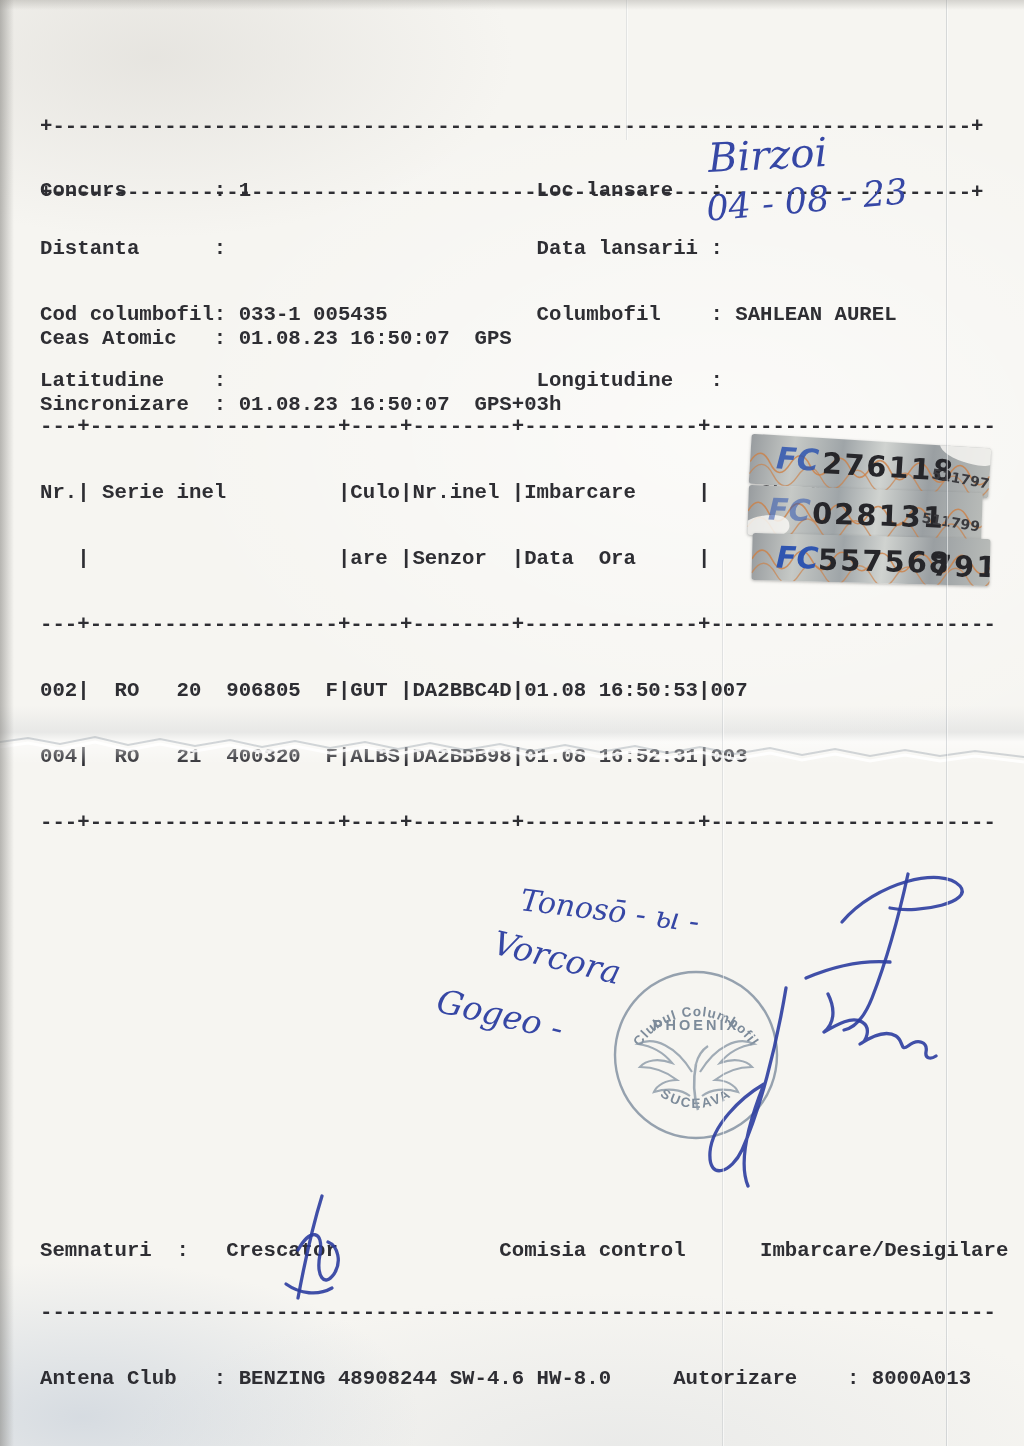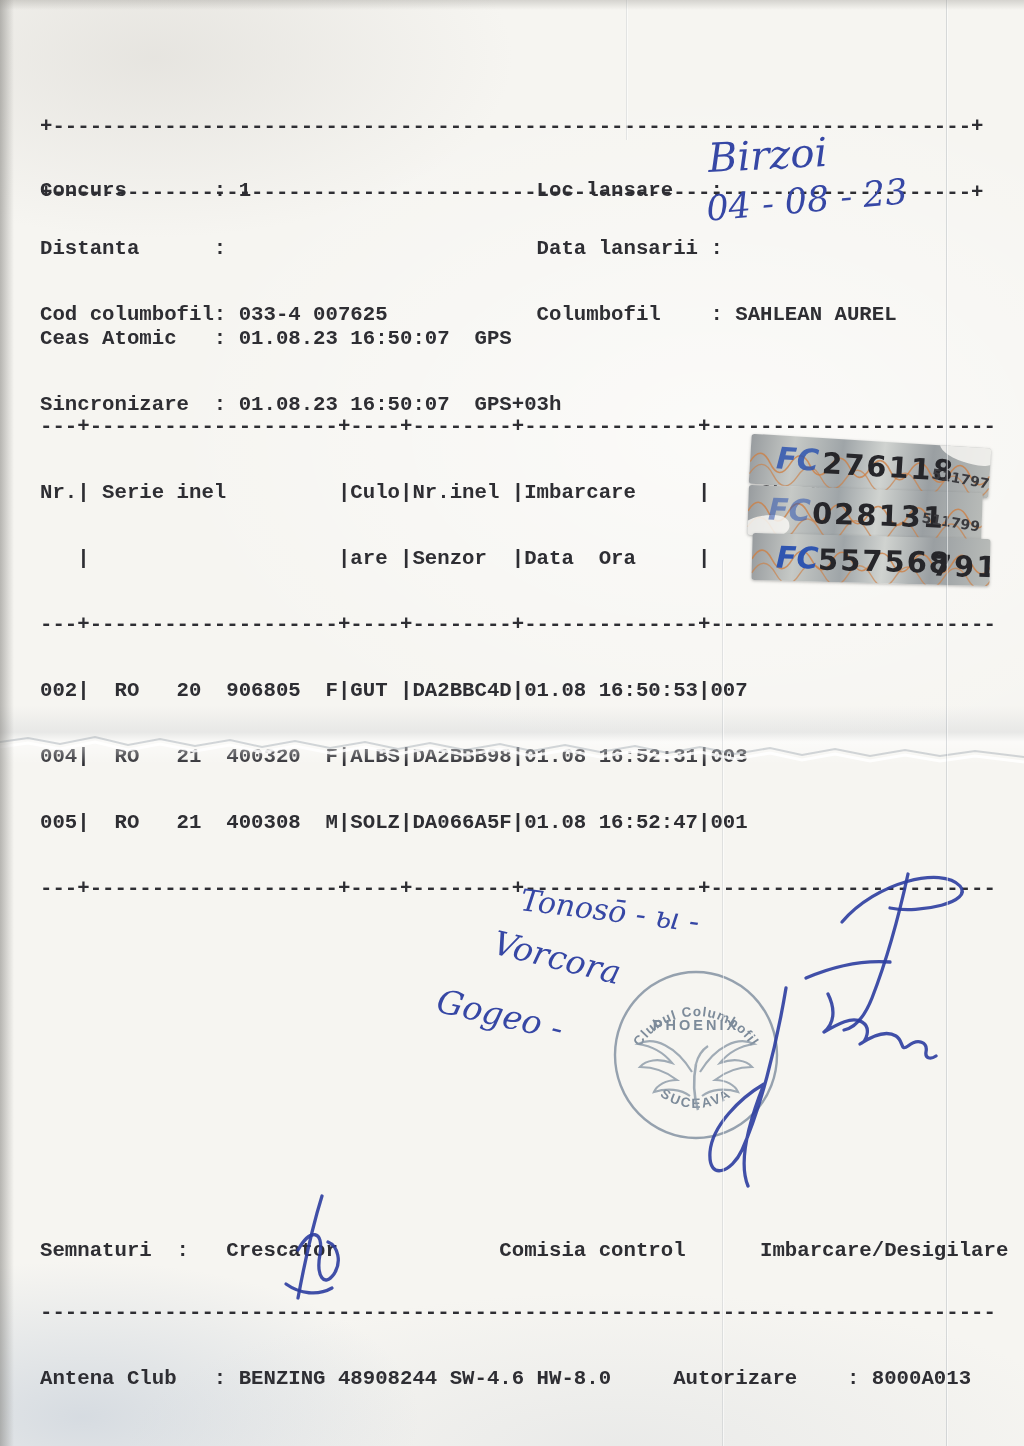--- a/index.html
+++ b/index.html
@@ -51,36 +51,36 @@
     <div>+--------------------------------------------------------------------------+</div>
     <div>+--------------------------------------------------------------------------+</div>
   </div>
 
   <div class="mono" style="top:136px">
     <div>Concurs       : 1                       Loc lansare   :</div>
   </div>
 
   <div class="mono" style="top:194px">
     <div>Distanta      :                         Data lansarii :</div>
-    <div>Cod columbofil: 033-4 007625            Columbofil    : SAHLEAN AUREL</div>
+    <div>Cod columbofil: 033-1 005435            Columbofil    : SAHLEAN AUREL</div>
+    <div>Latitudine    :                         Longitudine   :</div>
   </div>
 
   <div class="mono" style="top:284px">
     <div>Ceas Atomic   : 01.08.23 16:50:07  GPS</div>
     <div>Sincronizare  : 01.08.23 16:50:07  GPS+03h</div>
   </div>
 
   <div class="mono" style="top:372px">
     <div>---+--------------------+----+--------+--------------+-----------------------</div>
     <div>Nr.| Serie inel         |Culo|Nr.inel |Imbarcare     |    Observatii</div>
     <div>   |                    |are |Senzor  |Data  Ora     |</div>
     <div>---+--------------------+----+--------+--------------+-----------------------</div>
     <div>002|  RO   20  906805  F|GUT |DA2BBC4D|01.08 16:50:53|007</div>
     <div>004|  RO   21  400320  F|ALBS|DA2BBB98|01.08 16:52:31|003</div>
-    <div>005|  RO   21  400308  M|SOLZ|DA066A5F|01.08 16:52:47|001</div>
     <div>---+--------------------+----+--------+--------------+-----------------------</div>
   </div>
 
   <div class="mono" style="top:1196px">
     <div>Semnaturi  :   Crescator             Comisia control      Imbarcare/Desigilare</div>
   </div>
 
   <div class="mono" style="top:1258px">
     <div>-----------------------------------------------------------------------------</div>
     <div>Antena Club   : BENZING 48908244 SW-4.6 HW-8.0     Autorizare    : 8000A013</div>

